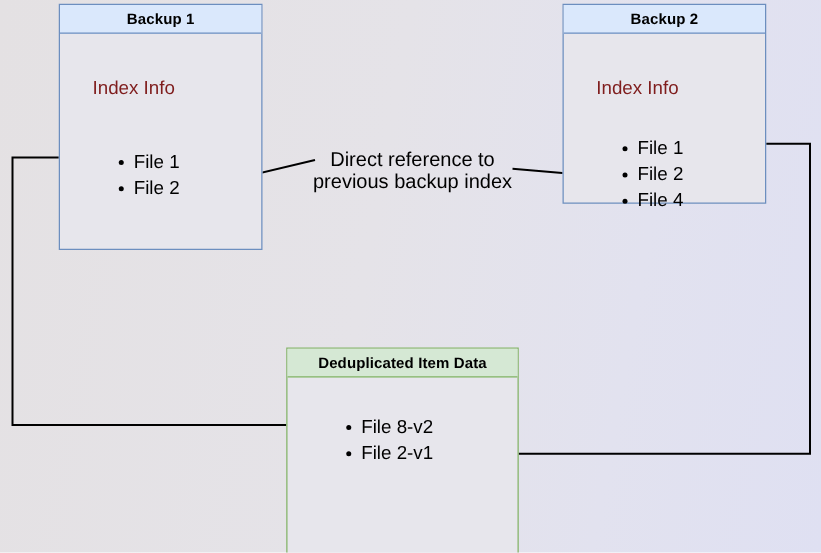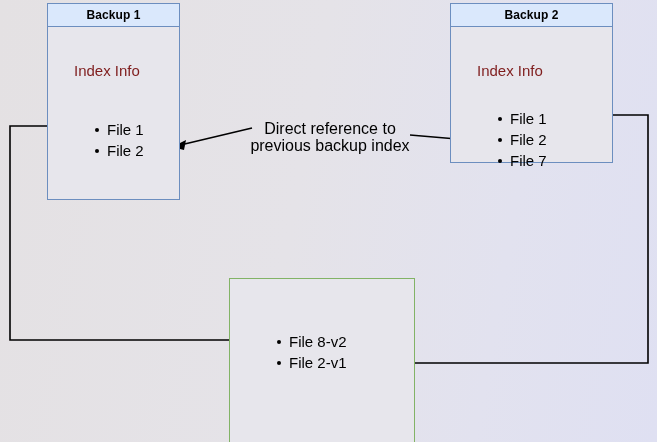--- a/index.html
+++ b/index.html
@@ -125,40 +125,41 @@
       <path d="M 95 126 L 10 126 L 10 340 L 265 340"></path>
       <polygon points="277,340 261,334 261,346"></polygon>
     </g>
 
     <g>
       <path d="M 580 115 L 648 115 L 648 363 L 390 363"></path>
       <polygon points="378,363 394,357 394,369"></polygon>
     </g>
   </svg>
 
-  <div class="box blue" style="left:47px; top:3px; width:133px; height:197px;">
+  <div class="box blue" style="left:47px; top:3px; width:163px; height:197px;">
     <div class="box-header blue">Backup 1</div>
     <div class="box-title" style="left:26px; top:58px;">Index Info</div>
     <ul class="file-list" style="left:46px; top:115px;">
       <li>File 1</li>
       <li>File 2</li>
     </ul>
   </div>
 
   <div class="box blue" style="left:450px; top:3px; width:163px; height:160px;">
     <div class="box-header blue">Backup 2</div>
     <div class="box-title" style="left:26px; top:58px;">Index Info</div>
     <ul class="file-list" style="left:46px; top:104px;">
       <li>File 1</li>
       <li>File 2</li>
-      <li>File 7</li>
+      <li>File 4</li>
     </ul>
   </div>
 
   <div class="box green" style="left:229px; top:278px; width:186px; height:168px;">
+    <div class="box-header green">Deduplicated Item Data</div>
     <ul class="file-list" style="left:46px; top:52px;">
       <li>File 8-v2</li>
       <li>File 2-v1</li>
     </ul>
   </div>
 
   <div class="edge-label" style="left:245px; top:120px; width:170px;">Direct reference to
 previous backup index</div>
 
 </div>

